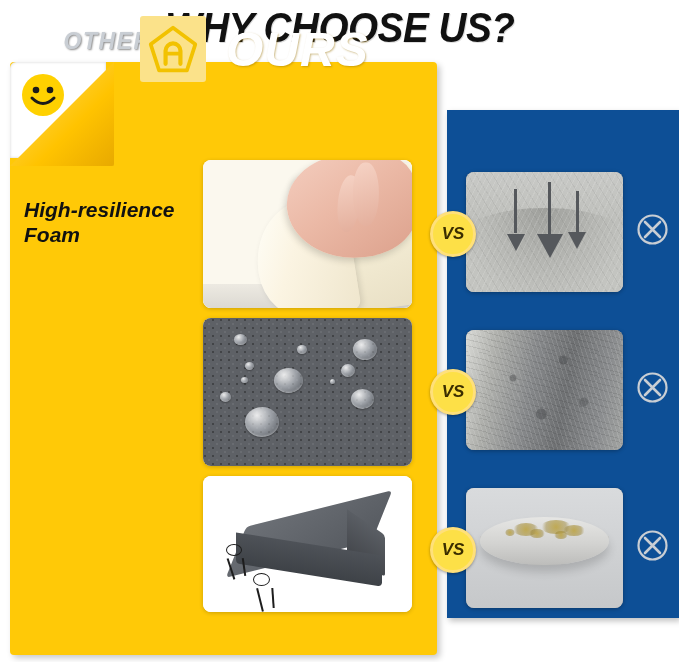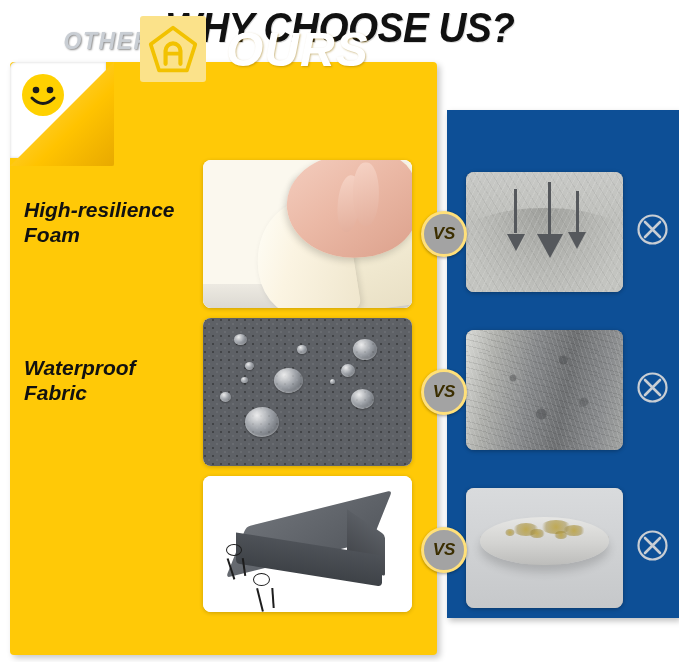--- a/index.html
+++ b/index.html
@@ -103,23 +103,23 @@
 
   
   .others-card{
     position:absolute; left:466px; top:12px; width:157px; height:120px;
     background:#9a9a9a; border-radius:8px; overflow:hidden;
     box-shadow:0 1px 4px rgba(0,0,0,.30);
   }
 
   
   .vs-badge{
-    position:absolute; left:421px; top:51px; width:46px; height:46px;
+    position:absolute; left:430px; top:51px; width:46px; height:46px;
     border-radius:50%;
-    background:#a3a3a3;
+    background:#fde047;
     border:3px solid #FFE07A;
     display:flex; align-items:center; justify-content:center;
     font-size:17px; font-weight:bold; font-style:italic; color:#3B2E00;
     box-shadow:0 1px 3px rgba(0,0,0,.35);
     z-index:12;
   }
 
   
   .x-circle{
     position:absolute; left:636px; top:53px; width:33px; height:33px;
@@ -337,21 +337,20 @@
   <div class="x-circle">
     <svg viewBox="0 0 33 33" width="33" height="33" aria-hidden="true">
       <circle cx="16.5" cy="16.5" r="14" fill="none" stroke="#C9CED4" stroke-width="2.2"></circle>
       <path d="M9 9 L24 24 M24 9 L9 24" stroke="#C9CED4" stroke-width="2.6" stroke-linecap="round"></path>
     </svg>
   </div>
 </div>
 
 <div class="row" id="row-1">
 
-  <div class="feature-label">Waterproof Fabric</div>
 
   <div class="ours-card">
     <div class="fab-bg"></div>
     <div class="drop" style="left:20%;top:60%;width:34px;height:30px;"></div>
     <div class="drop" style="left:34%;top:34%;width:29px;height:25px;"></div>
     <div class="drop" style="left:72%;top:14%;width:24px;height:21px;"></div>
     <div class="drop" style="left:71%;top:48%;width:23px;height:20px;"></div>
     <div class="drop" style="left:66%;top:31%;width:14px;height:13px;"></div>
     <div class="drop" style="left:15%;top:11%;width:13px;height:11px;"></div>
     <div class="drop" style="left:45%;top:18%;width:10px;height:9px;"></div>

